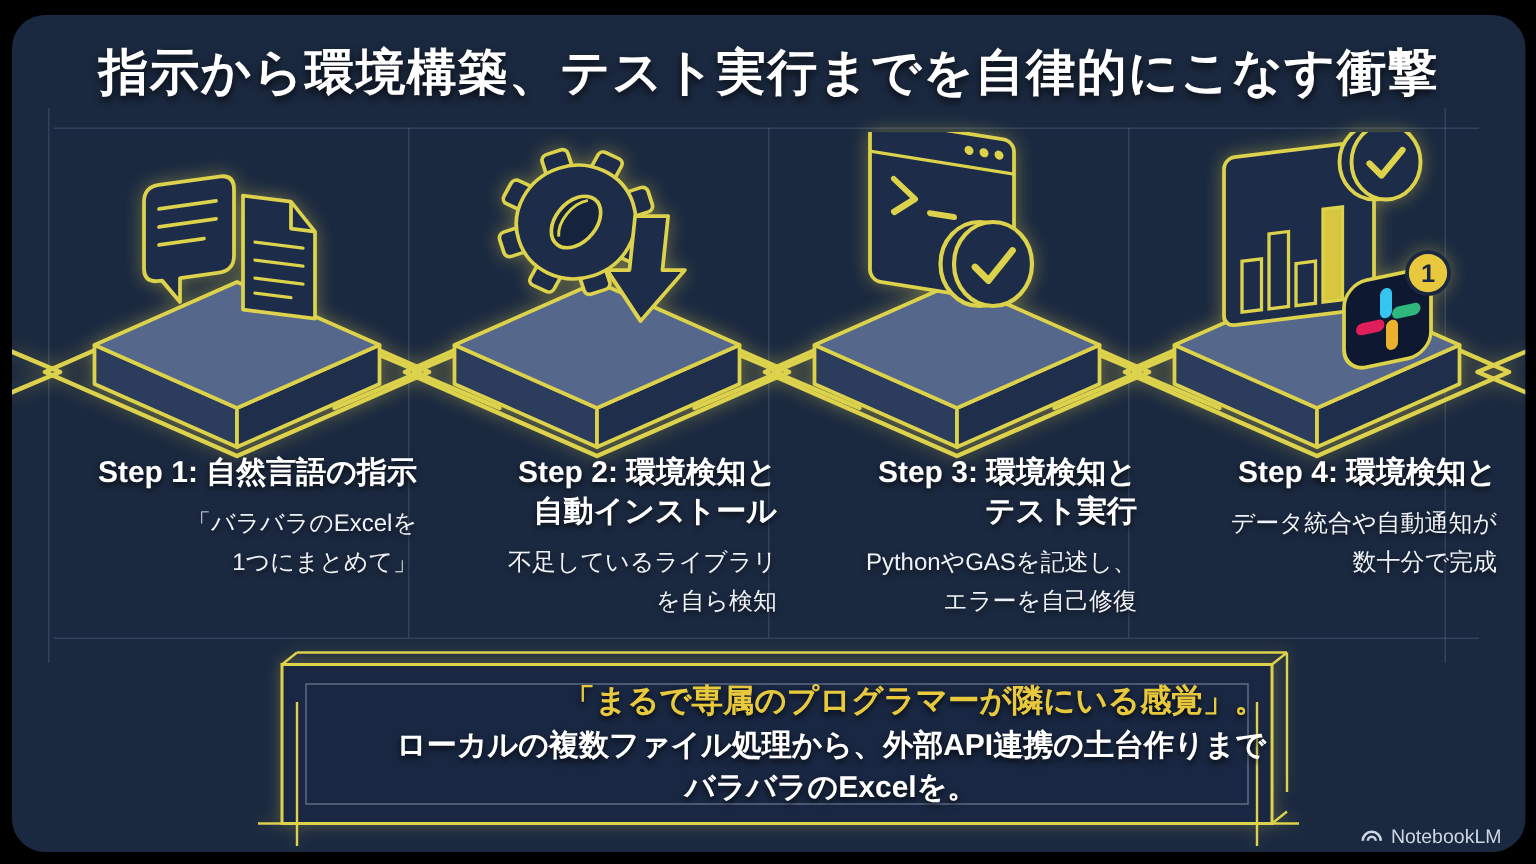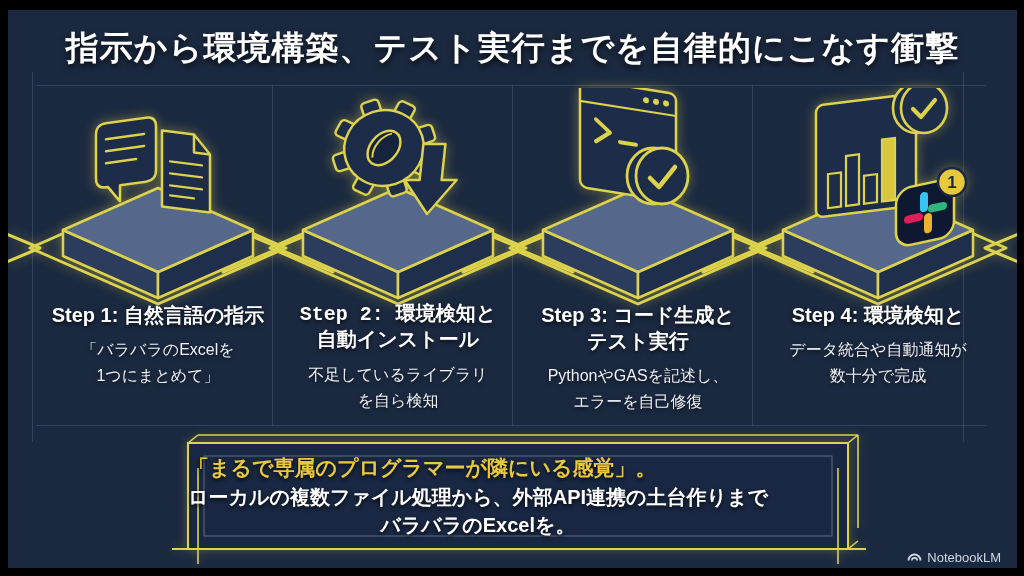--- a/index.html
+++ b/index.html
@@ -2,51 +2,51 @@
 <html><head>
 <meta charset="utf-8">
 <style>
   html,body{margin:0;padding:0;}
   body{
     width:1024px;height:576px;position:relative;background:#000;
     font-family:"Liberation Sans","DejaVu Sans",sans-serif;overflow:hidden;
   }
   .stage{
     position:absolute;top:10px;left:8px;right:7px;bottom:8px;
-    background:#1b2940;overflow:hidden;
+    background:#1b2940;overflow:hidden;border-radius:22px;
   }
   
   .gridline{position:absolute;background:rgba(130,155,190,.22);}
   .gl-h{height:1px;}
   .gl-v{width:1px;}
   
   .main-title{
     position:absolute;top:16px;left:0;width:100%;text-align:center;
     color:#fff;font-size:33px;font-weight:bold;letter-spacing:1px;
     text-shadow:0 3px 6px rgba(0,0,0,.8);
   }
   
   svg.band{position:absolute;left:0;top:78px;width:1009px;height:225px;
     filter:drop-shadow(0 0 6px rgba(228,210,76,.40));}
   
-  .step-col{position:absolute;top:292px;width:240px;text-align:center;color:#fff;}
+  .step-col{position:absolute;top:292px;width:240px;text-align:right;color:#fff;}
   .step-col .step-title{
     font-size:20px;font-weight:bold;line-height:26px;white-space:pre-line;
     text-shadow:0 2px 4px rgba(0,0,0,.75);
   }
   .step-col .step-desc{
     margin-top:9px;font-size:16px;font-weight:500;line-height:26px;color:#eef2f8;
     white-space:pre-line;text-shadow:0 2px 4px rgba(0,0,0,.7);
   }
   
   svg.quote-frame{position:absolute;left:162px;top:418px;width:700px;height:142px;
     filter:drop-shadow(0 0 5px rgba(228,210,76,.30));}
   .quote-text{
     position:absolute;left:180px;top:433px;width:656px;height:106px;
-    display:flex;flex-direction:column;justify-content:center;align-items:flex-start;
+    display:flex;flex-direction:column;justify-content:center;align-items:flex-end;
     text-align:center;
   }
   .quote-highlight{
     color:#e8c93e;font-size:21px;font-weight:bold;line-height:30px;
     text-shadow:0 2px 4px rgba(0,0,0,.8);
   }
   .quote-body{
     color:#fff;font-size:20px;font-weight:bold;line-height:28px;white-space:pre-line;
     text-shadow:0 2px 4px rgba(0,0,0,.8);
   }
@@ -205,28 +205,28 @@
         </g>
       </g>
     </g>
   </svg>
 
   <div class="step-col" style="left:30px;">
     <div class="step-title">Step 1: 自然言語の指示</div>
     <div class="step-desc">「バラバラのExcelを
 1つにまとめて」</div>
   </div>
-  <div class="step-col" style="left:270px;font-family:Liberation Mono, monospace;">
+  <div class="step-col" style="left:270px;">
     <div class="step-title">Step 2: 環境検知と
 自動インストール</div>
     <div class="step-desc">不足しているライブラリ
 を自ら検知</div>
   </div>
   <div class="step-col" style="left:510px;">
-    <div class="step-title">Step 3: コード生成と
+    <div class="step-title">Step 3: 環境検知と
 テスト実行</div>
     <div class="step-desc">PythonやGASを記述し、
 エラーを自己修復</div>
   </div>
   <div class="step-col" style="left:750px;">
     <div class="step-title">Step 4: 環境検知と</div>
     <div class="step-desc">データ統合や自動通知が
 数十分で完成</div>
   </div>
 

